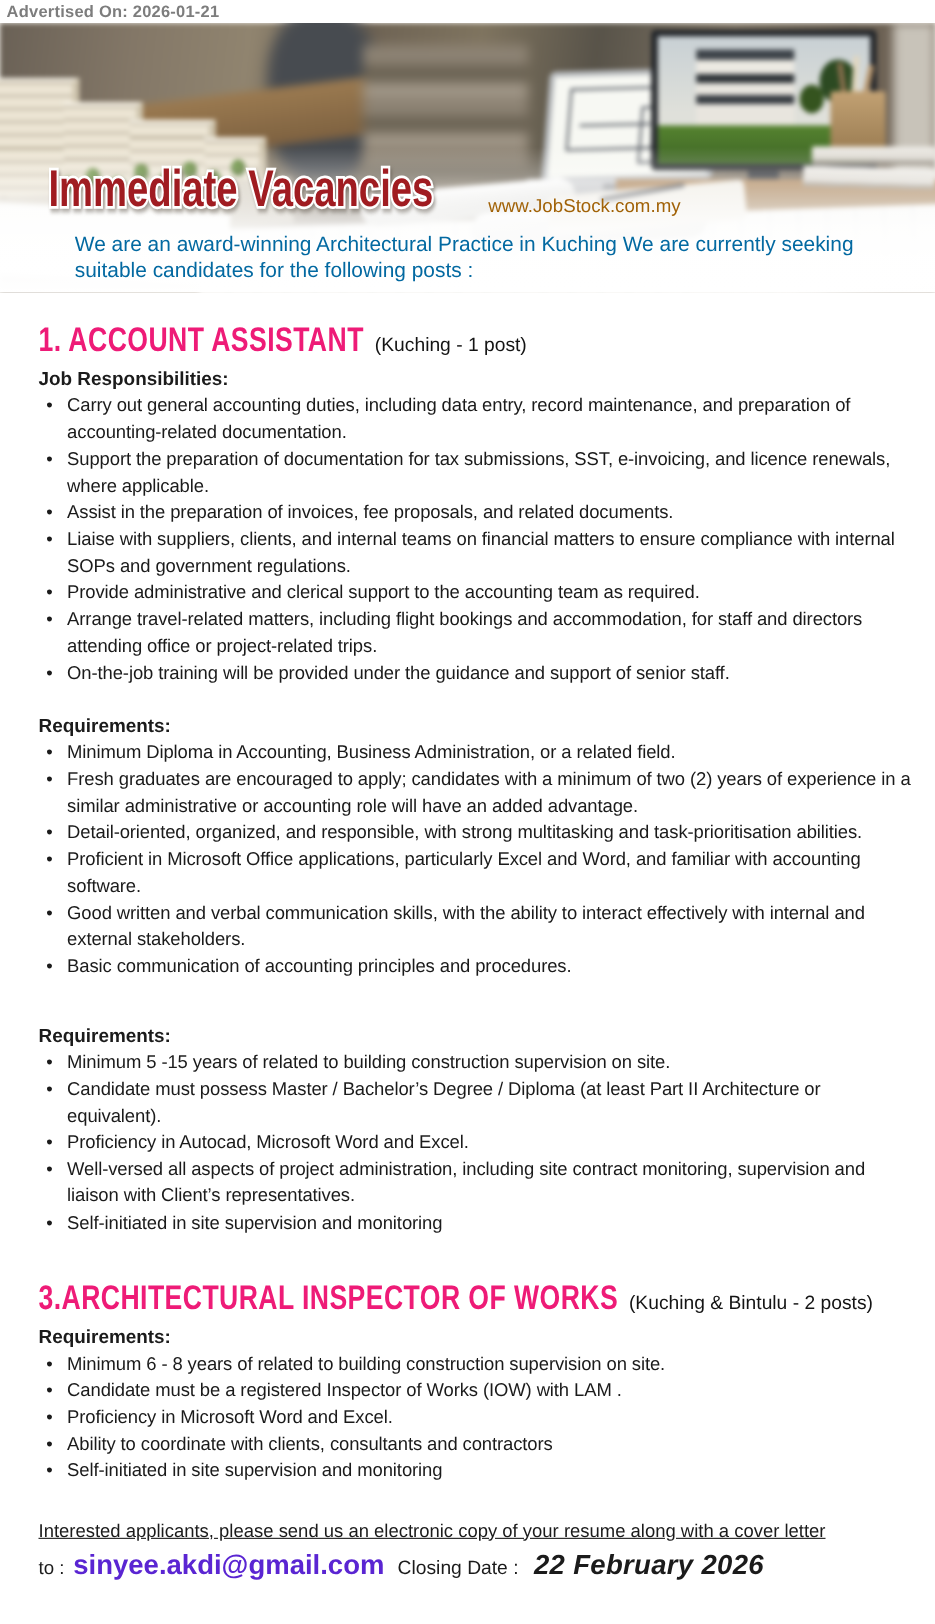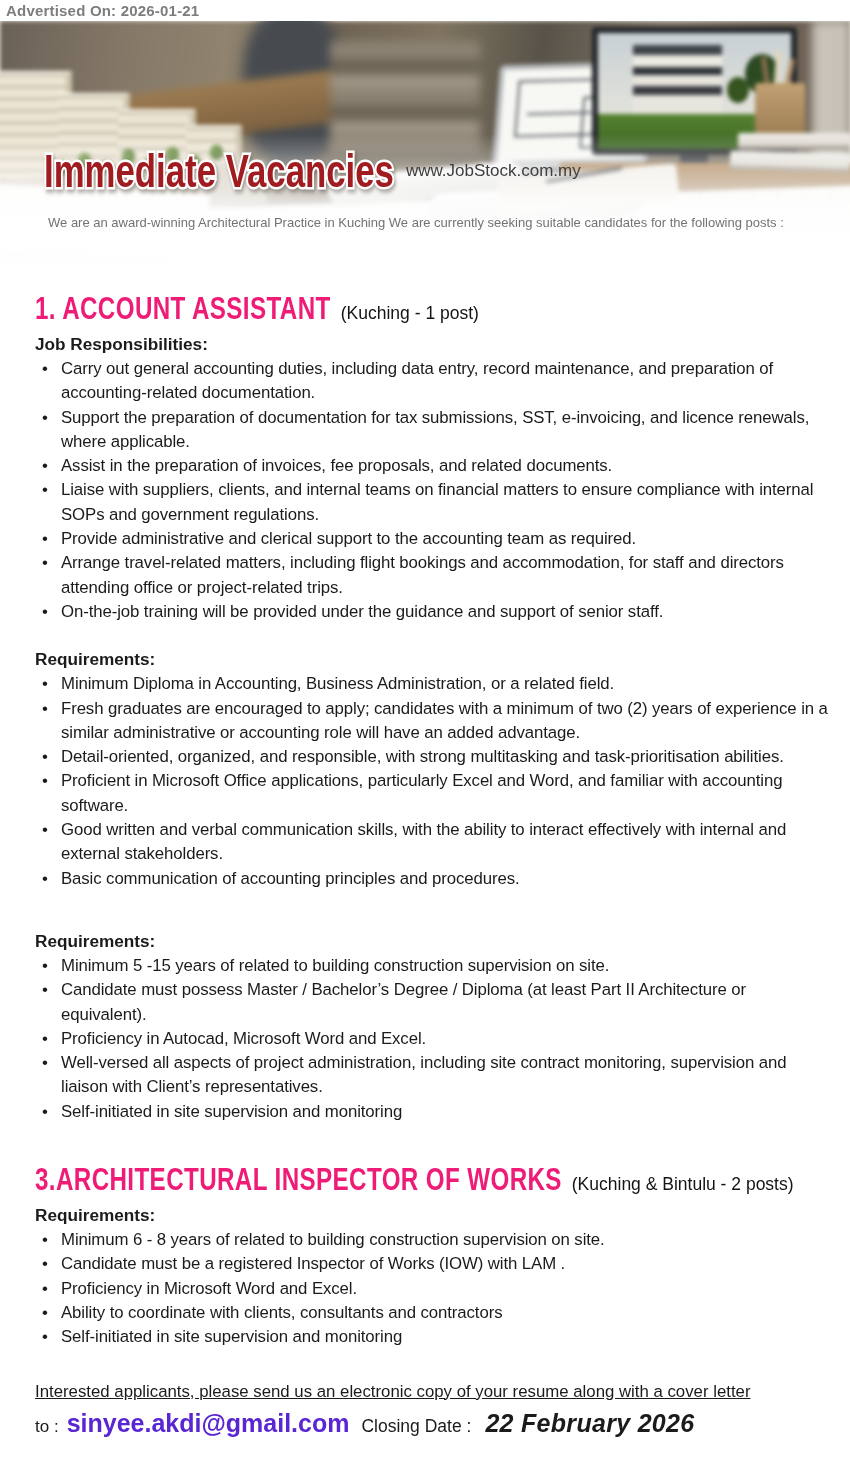--- a/index.html
+++ b/index.html
@@ -80,29 +80,29 @@
   .roll2 { left:428px; top:168px; width:215px; height:32px; transform:rotate(-3deg); }
   .sheet { position:absolute; background:#f7f7f4; }
   .sheet1 { left:180px; top:176px; width:690px; height:76px; transform:rotate(-2deg);
     background-image: repeating-linear-gradient(90deg, rgba(110,125,150,.10) 0 2px, transparent 2px 26px); }
   .sheet2 { left:-22px; top:168px; width:230px; height:66px; background:#fbfbf9; transform:rotate(3deg); }
 
   .fade-overlay { position:absolute; inset:0;
     background: linear-gradient(180deg, rgba(255,255,255,0) 0%, rgba(255,255,255,0) 46%, rgba(255,255,255,.45) 62%, rgba(255,255,255,.85) 76%, rgba(255,255,255,.97) 87%, #fff 100%); }
 
   
-  .title-row { position:absolute; left:44px; top:122px; display:flex; align-items:center; }
+  .title-row { position:absolute; left:44px; top:122px; display:flex; align-items:flex-end;gap:38px; }
   .main-title {
     font-size: 47px; font-weight: bold; color: #A01C21; letter-spacing: 0;
     -webkit-text-stroke: 5px #ffffff; paint-order: stroke fill;
     filter: drop-shadow(2px 3px 2px rgba(80,70,60,.45));
     white-space: nowrap;
   }
-  .site-url { font-size: 17px; color:#404040; margin-left: 12px; white-space:nowrap; }
-  .intro { position:absolute; left:48px; top:190px; width:770px; font-size:13px; line-height:24px; color:#737373;
+  .site-url { font-size: 17px; color:#a16207; margin-left: 12px; white-space:nowrap; }
+  .intro { position:absolute; left:68px; top:190px; width:770px; font-size:19px; line-height:24px; color:#0369a1;
     text-shadow: 0 0 4px rgba(255,255,255,.9); }
 
   
   .main { padding: 13px 16px 0 35px; }
   .condense { display:inline-block; transform-origin:left center; white-space:nowrap; }
   .job { margin-top: 38px; }
   .job:first-child { margin-top: 12px; }
   .job-heading { display:flex; align-items:baseline; margin-bottom: 5px; }
   .job-title { font-size: 31px; font-weight: bold; color: #EE1B77; letter-spacing: 0.5px; }
   .job-loc { font-size: 17.5px; font-weight: normal; color:#141414; margin-left: 10px; white-space:nowrap; }

